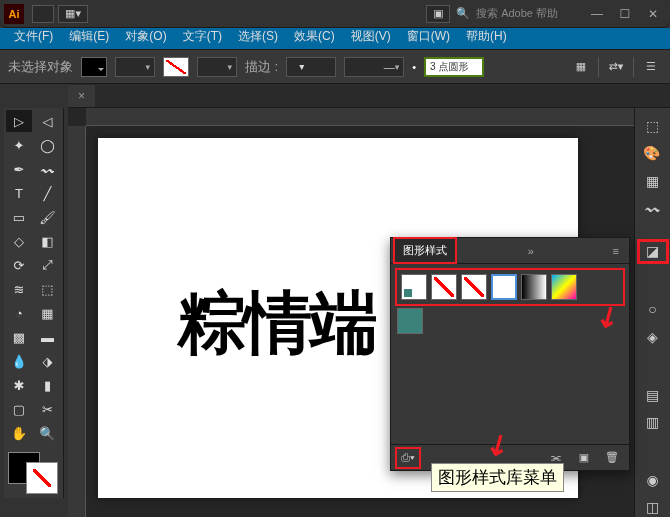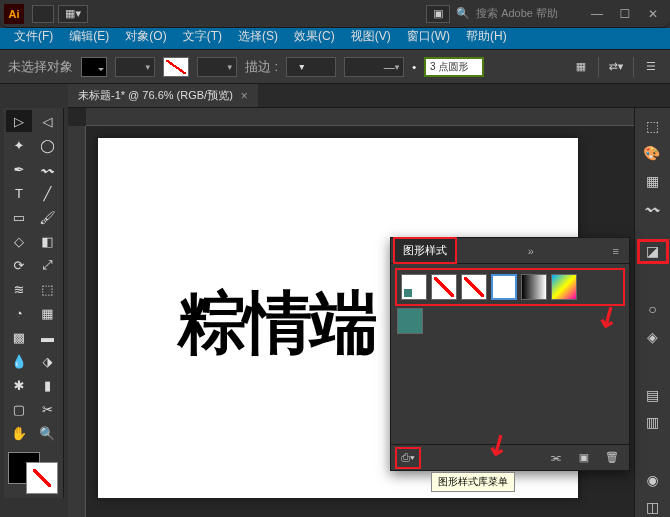--- a/index.html
+++ b/index.html
@@ -70,21 +70,21 @@
 .gs-thumbs { display: flex; flex-wrap: wrap; gap: 4px; outline: 2px solid #ed1c24; padding: 4px; }
 .gs-thumb { width: 26px; height: 26px; background: #fff; border: 1px solid #666; position: relative; }
 .gs-thumb.none::before { content: ""; position: absolute; left: 2px; top: 2px; right: 2px; bottom: 2px; background: linear-gradient(to top right, transparent 43%, red 43%, red 57%, transparent 57%); }
 .gs-thumb.sel { border: 2px solid #4a90d9; }
 .gs-thumb.grad { background: linear-gradient(to right, #000, #fff); }
 .gs-thumb.multi { background: linear-gradient(135deg, #0af, #ff0, #f0a); }
 .gs-thumb.teal { background: #3a827a; grid-row: 2; }
 .gs-footer { display: flex; align-items: center; height: 26px; border-top: 1px solid #1a1a1a; padding: 0 6px; gap: 6px; }
 .gs-fbtn { width: 22px; height: 18px; display: flex; align-items: center; justify-content: center; color: #ccc; font-size: 11px; }
 .gs-fbtn.hl { outline: 2px solid #ed1c24; }
-.tooltip { position: absolute; background: #ffffe1; border: 1px solid #888; color: #000; font-size: 10px; padding: 2px 6px; bottom: -22px; left: 40px; }
+.tooltip { position: absolute; background: #ffffe1; border: 1px solid #888; color: #000; font-size: 17px; padding: 2px 6px; bottom: -22px; left: 40px; }
 .arrow { position: absolute; color: #ed1c24; font-size: 28px; font-weight: bold; transform: rotate(-30deg); }
 .arrow.a1 { right: 10px; top: 62px; }
 .arrow.a2 { right: 120px; top: 190px; }
 </style>
 </head>
 <body>
 
 <div class="titlebar">
   <div class="app-icon">Ai</div>
   <div class="title-tools">
@@ -130,21 +130,20 @@
     <div class="opt-icon">▦</div>
     <div class="opt-sep"></div>
     <div class="opt-icon">⇄▾</div>
     <div class="opt-sep"></div>
     <div class="opt-icon">☰</div>
   </div>
 </div>
 
 <div class="doctab-row">
   <div class="doctab">
-    <span>未标题-1* @ 76.6% (RGB/预览)</span>
     <span class="doctab-close">×</span>
   </div>
 </div>
 
 <div class="main">
 
   <div class="toolbar-dbl">
     <div class="tool sel">▷</div>
     <div class="tool">◁</div>
     <div class="tool">✦</div>

